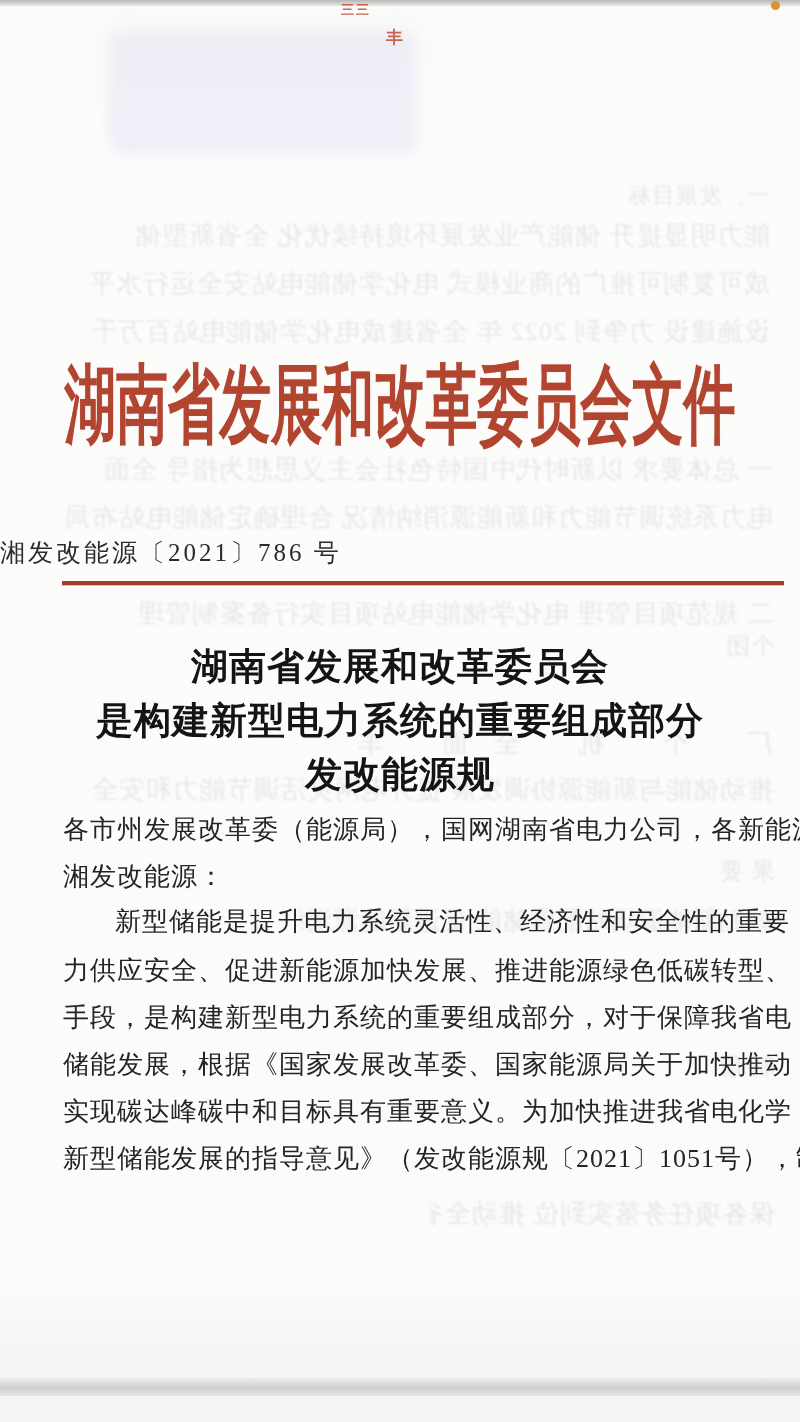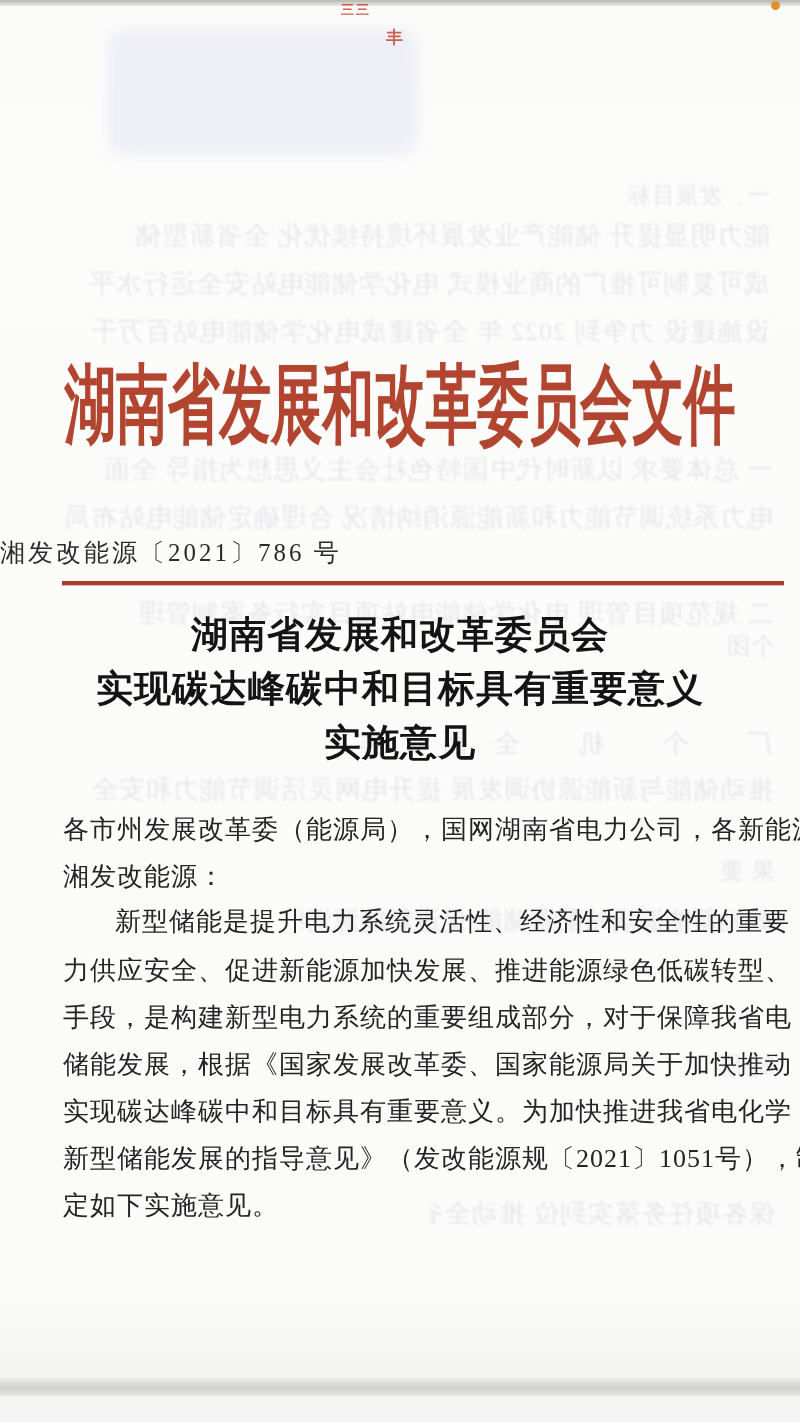--- a/index.html
+++ b/index.html
@@ -54,21 +54,21 @@
   }
   .doc-number{
     position:absolute;left:0;top:536px;width:800px;text-align:left;
     font-size:25px;color:#2b2b2b;letter-spacing:3px;
   }
   .red-rule{
     position:absolute;left:62px;top:581px;width:722px;height:4px;
     background:#a63d2a;box-shadow:0 1px 0 rgba(166,61,42,.35);
   }
   .doc-title{
-    position:absolute;left:0;top:608px;width:800px;text-align:center;
+    position:absolute;left:0;top:640px;width:800px;text-align:center;
     color:#141414;font-weight:700;font-size:37px;line-height:54px;
     letter-spacing:1px;
   }
   .body-text{
     position:absolute;left:63px;top:806px;width:716px;
     color:#242424;font-size:26px;line-height:47px;letter-spacing:1px;
   }
   .body-text .line{white-space:nowrap;height:47px;}
   .body-text .indent{padding-left:52px;font-family:Liberation Mono, monospace;}
 </style>
@@ -100,32 +100,31 @@
   <div class="bl" style="left:700px;top:1050px;width:75px;font-size:24px;">制 册</div>
 
   <div class="red-header">湖南省发展和改革委员会文件</div>
 
   <div class="doc-number">湘发改能源〔2021〕786 号</div>
 
   <div class="red-rule"></div>
 
   <div class="doc-title">
     <div>湖南省发展和改革委员会</div>
-    <div>实现碳达峰碳中和目标具有重要意义</div>
-    <div>实施意见</div>
+    <div>是构建新型电力系统的重要组成部分</div>
+    <div>发改能源规</div>
   </div>
 
   <div class="body-text">
     <div class="line">各市州发展改革委（能源局），国网湖南省电力公司，各新能源</div>
     <div class="line">湘发改能源：</div>
     <div class="line indent">新型储能是提升电力系统灵活性、经济性和安全性的重要</div>
     <div class="line">力供应安全、促进新能源加快发展、推进能源绿色低碳转型、</div>
     <div class="line">手段，是构建新型电力系统的重要组成部分，对于保障我省电</div>
     <div class="line">储能发展，根据《国家发展改革委、国家能源局关于加快推动</div>
     <div class="line">实现碳达峰碳中和目标具有重要意义。为加快推进我省电化学</div>
     <div class="line">新型储能发展的指导意见》（发改能源规〔2021〕1051号），制</div>
-    <div class="line">定如下实施意见。</div>
   </div>
 
   <div class="bottom-band"></div>
   <div class="below-page"></div>
 
 </div>
 
 </body></html>

